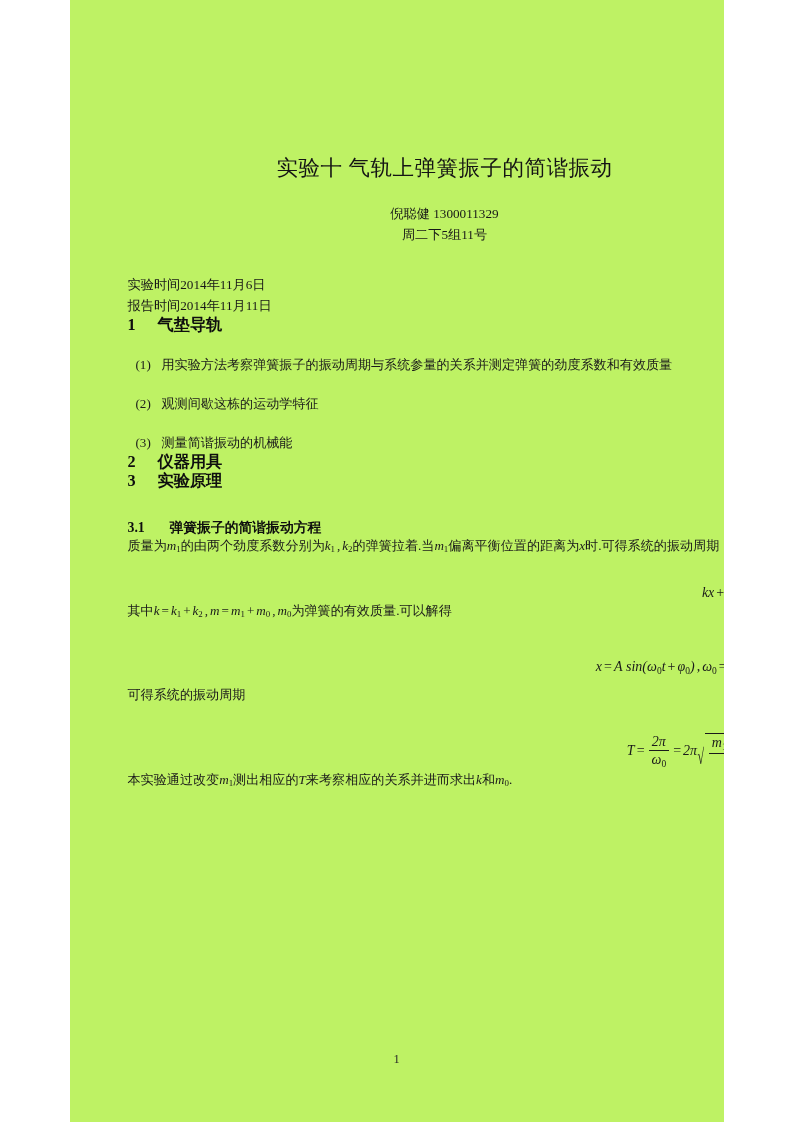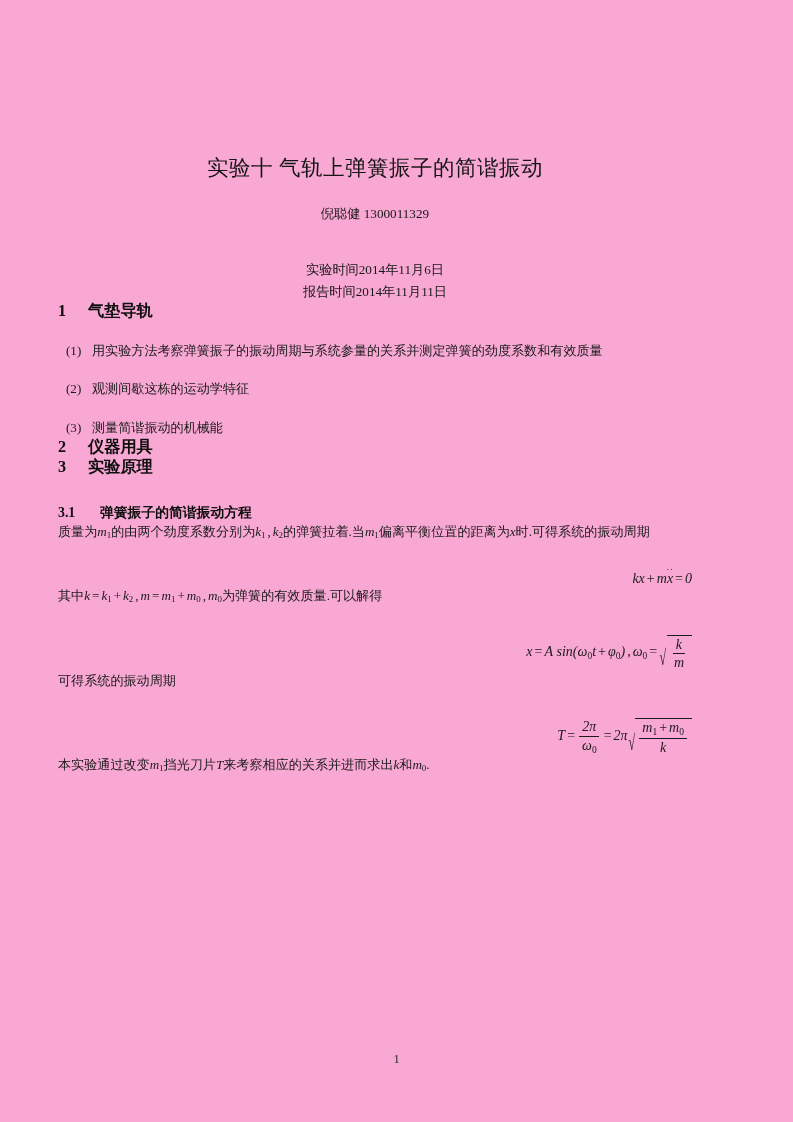--- a/index.html
+++ b/index.html
@@ -7,24 +7,24 @@
     padding: 0;
     background: #ffffff;
   }
   body {
     font-family: "Liberation Serif", "DejaVu Serif", serif;
     color: #1a1a1a;
     -webkit-font-smoothing: antialiased;
   }
   .page {
     position: relative;
-    width: 793px;
+    width: 654px;
     height: 1122px;
     margin: 0 auto;
-    background: #f9a8d4;
+    background: #bef264;
     overflow: hidden;
     box-sizing: border-box;
   }
   .content {
     position: absolute;
     left: 58px;
     top: 0;
     width: 634px;
   }
 
@@ -40,24 +40,24 @@
     color: #141414;
   }
   .author-block {
     text-align: center;
     font-size: 13.2px;
     line-height: 1.62;
     margin-top: 20px;
     color: #171717;
   }
   .date-block {
-    text-align: center;
+    text-align: left;
     font-size: 13.2px;
     line-height: 1.62;
-    margin-top: 35px;
+    margin-top: 28px;
     color: #171717;
   }
 
   
   h2.section {
     font-size: 16.2px;
     font-weight: bold;
     margin: 0;
     padding: 0;
     line-height: 1.2;
@@ -224,20 +224,21 @@
 <div class="page">
   <div class="content">
 
     <h1 class="doc-title">实验十 气轨上弹簧振子的简谐振动</h1>
 
     <div class="author-block">
       <div>
         <span>倪聪健</span>
         <span>1300011329</span>
       </div>
+      <div>周二下5组11号</div>
     </div>
 
     <div class="date-block">
       <div>实验时间2014年11月6日</div>
       <div>报告时间2014年11月11日</div>
     </div>
 
     <h2 class="section sec1">
       <span class="num">1</span>
       <span>气垫导轨</span>
@@ -304,18 +305,18 @@
           <span class="radical">√</span>
           <span class="radicand">
             <span class="frac">
               <span class="numer">m<sub>1</sub><span class="op">+</span>m<sub>0</sub></span>
               <span class="denom">k</span>
             </span>
           </span>
         </span>
     </div>
 
-    <p class="body p-final"><span>本实验通过改变</span><span class="mi">m<sub>1</sub></span><span>挡光刀片</span><span class="mi">T</span><span>来考察相应的关系并进而求出</span><span class="mi">k</span><span>和</span><span class="mi">m<sub>0</sub></span><span>.</span></p>
+    <p class="body p-final"><span>本实验通过改变</span><span class="mi">m<sub>1</sub></span><span>测出相应的</span><span class="mi">T</span><span>来考察相应的关系并进而求出</span><span class="mi">k</span><span>和</span><span class="mi">m<sub>0</sub></span><span>.</span></p>
 
   </div>
 
   <div class="page-number">1</div>
 </div>
 
 </body></html>

